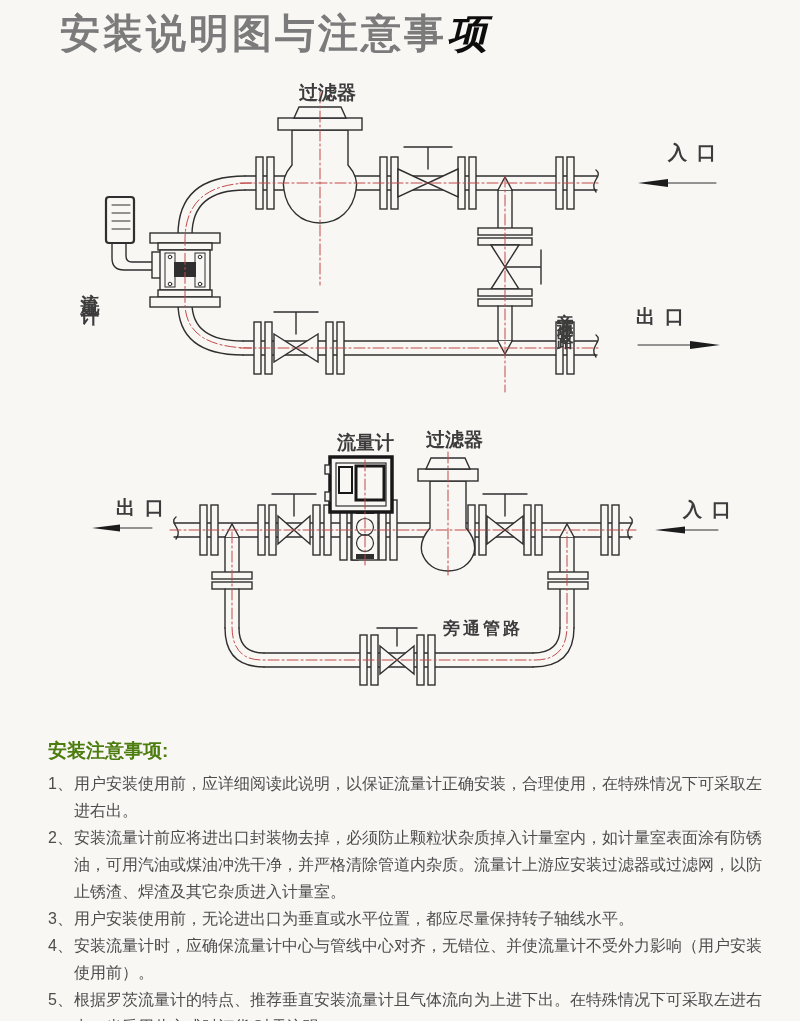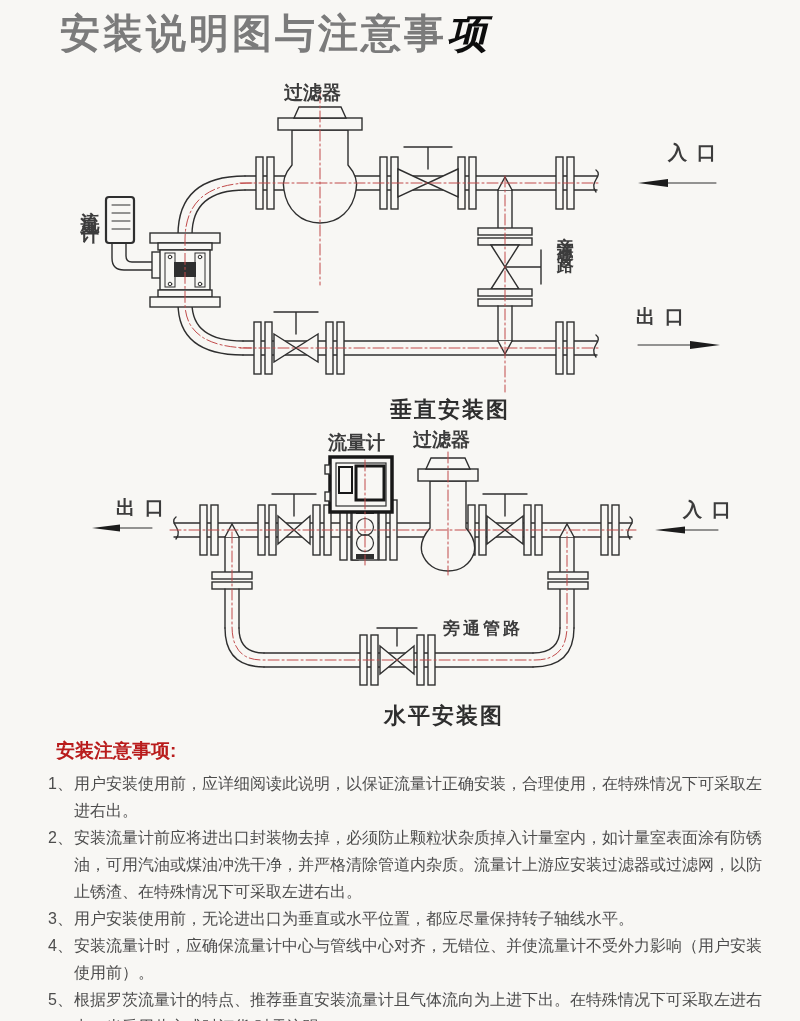--- a/index.html
+++ b/index.html
@@ -6,29 +6,29 @@
   #page{position:relative;width:800px;height:1021px;background:#f8f7f4;overflow:hidden;
         font-family:Liberation Sans, sans-serif;}
   
   #title{position:absolute;left:60px;top:6px;font-size:40px;font-weight:900;
          letter-spacing:3px;color:#7b7b7b;white-space:nowrap;}
   #title .black{color:#0d0d0d;font-style:italic;}
   
   #diag-svg{position:absolute;left:0;top:0;}
   
   .dlabel{position:absolute;color:#3c3c3c;font-size:19px;font-weight:600;
-          text-align:left;line-height:1.05;white-space:nowrap;}
+          text-align:right;line-height:1.05;white-space:nowrap;}
   .vert{writing-mode:vertical-rl;text-orientation:upright;letter-spacing:6px;}
   .wide{letter-spacing:10px;}
   .caption{position:absolute;color:#2e2e2e;font-size:22px;font-weight:700;
            text-align:center;letter-spacing:2px;}
   
   #notes{position:absolute;left:0;top:738px;width:800px;box-sizing:border-box;
          padding:0 34px 0 48px;}
-  #notes-heading{color:#b91c1c;font-size:19px;font-weight:700;margin:0 0 6px 8px;}
+  #notes-heading{color:#4d7c0f;font-size:19px;font-weight:700;margin:0 0 6px 0;}
   .note-item{display:flex;color:#4d4d4d;font-size:16px;line-height:27px;}
   .note-num{flex:0 0 26px;}
   .note-text{flex:1;}
 </style>
 </head>
 <body>
 
 <div id="page">
 
   <div id="title"><span>安装说明图与注意事</span><span class="black">项</span></div>
@@ -243,38 +243,36 @@
         </g>
       </g>
     </g>
   </svg>
 
   <div class="dlabel" style="left:284px;top:83px;width:72px;">过滤器</div>
   <div class="dlabel vert" style="left:80px;top:196px;height:100px;">流量计</div>
   <div class="dlabel wide" style="left:668px;top:143px;">入口</div>
   <div class="dlabel wide" style="left:636px;top:307px;">出口</div>
   <div class="dlabel vert" style="left:556px;top:224px;height:100px;font-size:17px;">旁通管路</div>
-  <div class="caption" style="left:370px;top:395px;width:160px;">垂直安装图</div>
 
   <div class="dlabel" style="left:328px;top:433px;width:66px;">流量计</div>
   <div class="dlabel" style="left:413px;top:430px;width:70px;">过滤器</div>
   <div class="dlabel wide" style="left:116px;top:498px;">出口</div>
   <div class="dlabel wide" style="left:683px;top:500px;">入口</div>
   <div class="dlabel" style="left:443px;top:620px;font-size:17px;letter-spacing:3px;">旁通管路</div>
-  <div class="caption" style="left:364px;top:701px;width:160px;">水平安装图</div>
 
   <div id="notes">
     <div id="notes-heading">安装注意事项:</div>
     <div class="note-item">
       <span class="note-num">1、</span>
       <span class="note-text">用户安装使用前，应详细阅读此说明，以保证流量计正确安装，合理使用，在特殊情况下可采取左进右出。</span>
     </div>
     <div class="note-item">
       <span class="note-num">2、</span>
-      <span class="note-text">安装流量计前应将进出口封装物去掉，必须防止颗粒状杂质掉入计量室内，如计量室表面涂有防锈油，可用汽油或煤油冲洗干净，并严格清除管道内杂质。流量计上游应安装过滤器或过滤网，以防止锈渣、在特殊情况下可采取左进右出。</span>
+      <span class="note-text">安装流量计前应将进出口封装物去掉，必须防止颗粒状杂质掉入计量室内，如计量室表面涂有防锈油，可用汽油或煤油冲洗干净，并严格清除管道内杂质。流量计上游应安装过滤器或过滤网，以防止锈渣、焊渣及其它杂质进入计量室。</span>
     </div>
     <div class="note-item">
       <span class="note-num">3、</span>
       <span class="note-text">用户安装使用前，无论进出口为垂直或水平位置，都应尽量保持转子轴线水平。</span>
     </div>
     <div class="note-item">
       <span class="note-num">4、</span>
       <span class="note-text">安装流量计时，应确保流量计中心与管线中心对齐，无错位、并使流量计不受外力影响（用户安装使用前）。</span>
     </div>
     <div class="note-item">

